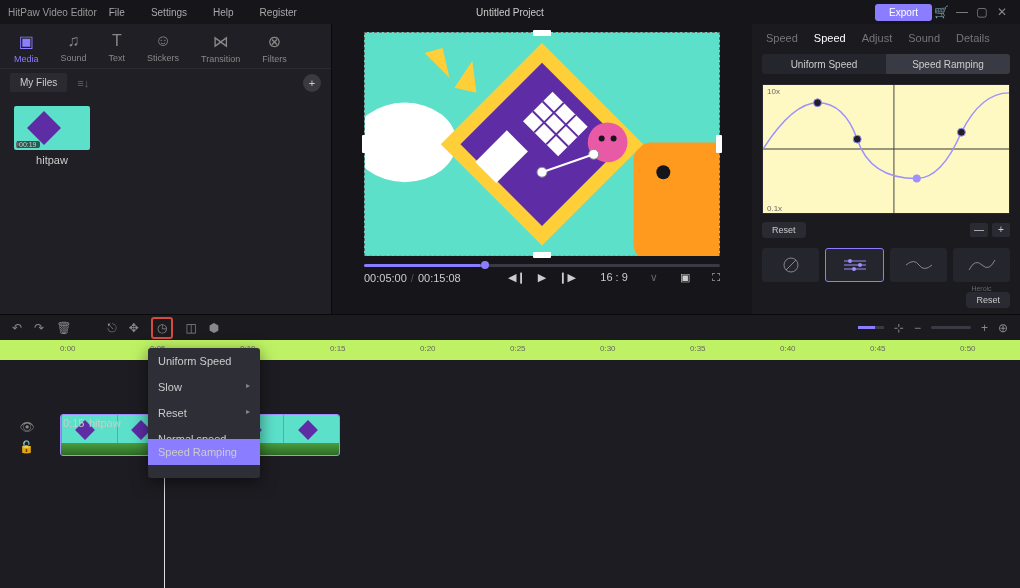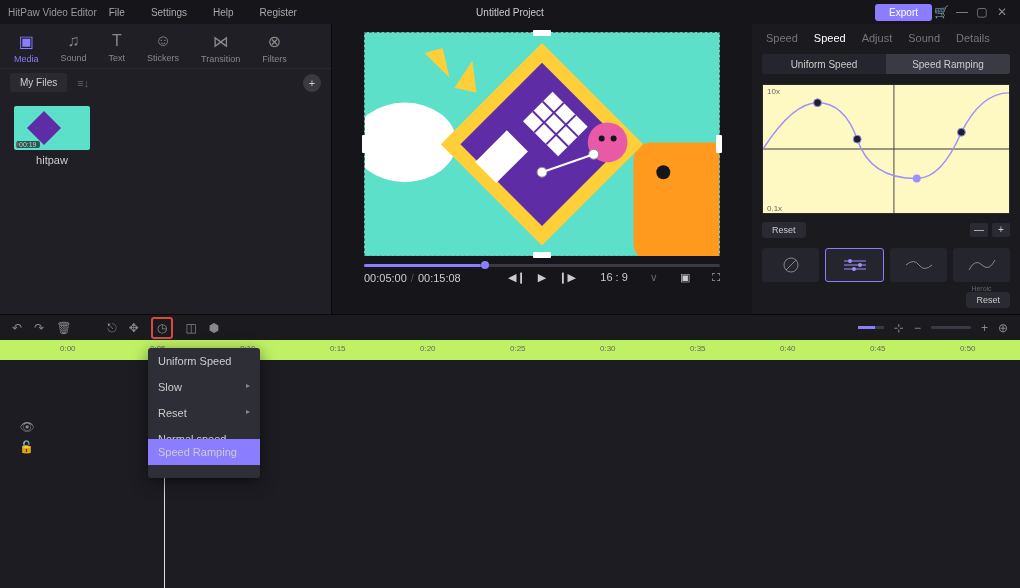--- a/index.html
+++ b/index.html
@@ -302,20 +302,31 @@
   <span class="tick" style="left:780px">0:40</span>
   <span class="tick" style="left:870px">0:45</span>
   <span class="tick" style="left:960px">0:50</span>
 </div>
 
 <div class="tracks">
   <div class="track-header">
     <span class="tl-ic">👁</span>
     <span class="tl-ic">🔓</span>
   </div>
+  <div class="track-row">
+    <div class="clip">
+      <span class="clip-head"><span>0:15</span>&nbsp;&nbsp;<span>hitpaw</span></span>
+      <div class="clip-thumb"></div>
+        <div class="clip-thumb"></div>
+        <div class="clip-thumb"></div>
+        <div class="clip-thumb"></div>
+        <div class="clip-thumb"></div>
+      <div class="clip-wave"></div>
+    </div>
+  </div>
   <div class="playhead"></div>
 </div>
 
 <div class="ctx-menu">
   <div class="ctx-item">
       <span>Uniform Speed</span>
     </div>
   <div class="ctx-item">
       <span>Slow</span>
       <span class="arr">▸</span>

